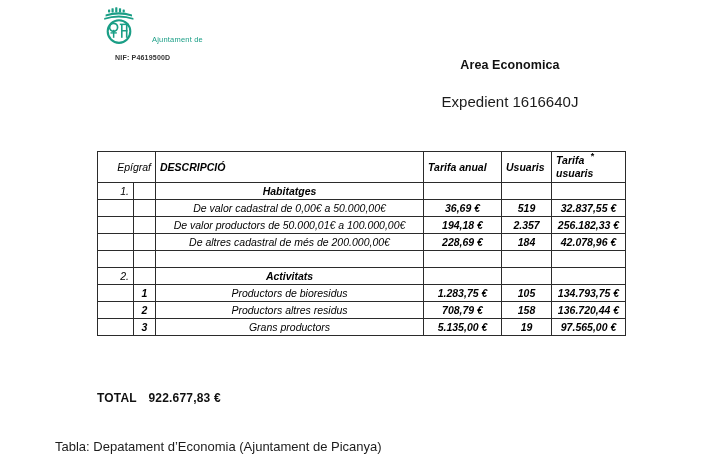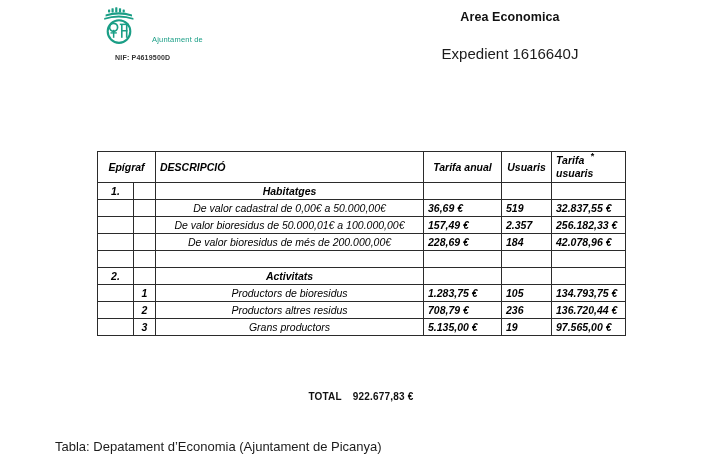--- a/index.html
+++ b/index.html
@@ -77,20 +77,21 @@
     right: 76px;
     top: 10px;
     text-align: center;
     width: 230px;
   }
   .area-title {
     font-size: 12.5px;
     font-weight: bold;
     color: #111111;
     letter-spacing: 0.1px;
+    margin-top: 48px;
   }
   .expedient {
     margin-top: 21px;
     font-size: 15px;
     color: #1c1c1c;
   }
 
   
   .table-wrap {
     position: absolute;
@@ -113,34 +114,34 @@
     box-sizing: border-box;
     vertical-align: middle;
     background: #ffffff;
   }
   th.h {
     font-weight: bold;
     text-align: left;
     font-style: italic;
   }
   th.h-desc { text-align: left; }
-  th.h-num  { text-align: center; }
+  th.h-num  { }
 
   .col-ep1 { width: 36px; }
   .col-ep2 { width: 22px; }
   .col-desc { width: 268px; }
   .col-tarifa { width: 78px; }
   .col-usuaris { width: 50px; }
   .col-tarifau { width: 74px; }
 
-  td.ep, th.ep { text-align: center; font-weight: bold; }
+  td.ep, th.ep { text-align: right; font-weight: normal; }
   td.ep2 { text-align: center; font-weight: bold; font-style: italic; }
   td.desc { text-align: center; }
   td.desc-group { font-weight: bold; }
-  td.num { text-align: left; font-weight: bold; }
+  td.num { text-align: center; font-weight: bold; }
 
   .hdr-tarifa-usuaris {
     position: relative;
     line-height: 1.12;
   }
   .hdr-tarifa-usuaris .star {
     position: absolute;
     top: -3px;
     right: -1px;
     font-size: 9px;
@@ -152,22 +153,22 @@
     padding-top: 2px;
     padding-bottom: 2px;
   }
 
   
   .total-row {
     position: absolute;
     left: 97px;
     top: 391px;
     width: 528px;
-    text-align: center;
-    font-size: 10px;
+    text-align: left;
+    font-size: 12px;
     font-weight: bold;
     color: #111111;
     letter-spacing: 0.2px;
   }
   .total-label { margin-right: 8px; }
 
   
   .caption {
     position: absolute;
     left: 55px;
@@ -264,29 +265,29 @@
           <td class="ep">&nbsp;</td>
           <td class="ep2">&nbsp;</td>
           <td class="desc">De valor cadastral de 0,00€ a 50.000,00€</td>
           <td class="num">36,69 €</td>
           <td class="num">519</td>
           <td class="num">32.837,55 €</td>
         </tr>
         <tr>
           <td class="ep">&nbsp;</td>
           <td class="ep2">&nbsp;</td>
-          <td class="desc">De valor bioresidus de 50.000,01€ a 100.000,00€</td>
-          <td class="num">157,49 €</td>
+          <td class="desc">De valor productors de 50.000,01€ a 100.000,00€</td>
+          <td class="num">194,18 €</td>
           <td class="num">2.357</td>
           <td class="num">256.182,33 €</td>
         </tr>
         <tr>
           <td class="ep">&nbsp;</td>
           <td class="ep2">&nbsp;</td>
-          <td class="desc">De valor bioresidus de més de 200.000,00€</td>
+          <td class="desc">De altres cadastral de més de 200.000,00€</td>
           <td class="num">228,69 €</td>
           <td class="num">184</td>
           <td class="num">42.078,96 €</td>
         </tr>
         <tr>
           <td class="ep">&nbsp;</td>
           <td class="ep2">&nbsp;</td>
           <td class="desc">&nbsp;</td>
           <td class="num">&nbsp;</td>
           <td class="num">&nbsp;</td>
@@ -306,21 +307,21 @@
           <td class="desc">Productors de bioresidus</td>
           <td class="num">1.283,75 €</td>
           <td class="num">105</td>
           <td class="num">134.793,75 €</td>
         </tr>
         <tr>
           <td class="ep">&nbsp;</td>
           <td class="ep2">2</td>
           <td class="desc">Productors altres residus</td>
           <td class="num">708,79 €</td>
-          <td class="num">236</td>
+          <td class="num">158</td>
           <td class="num">136.720,44 €</td>
         </tr>
         <tr>
           <td class="ep">&nbsp;</td>
           <td class="ep2">3</td>
           <td class="desc">Grans productors</td>
           <td class="num">5.135,00 €</td>
           <td class="num">19</td>
           <td class="num">97.565,00 €</td>
         </tr>

